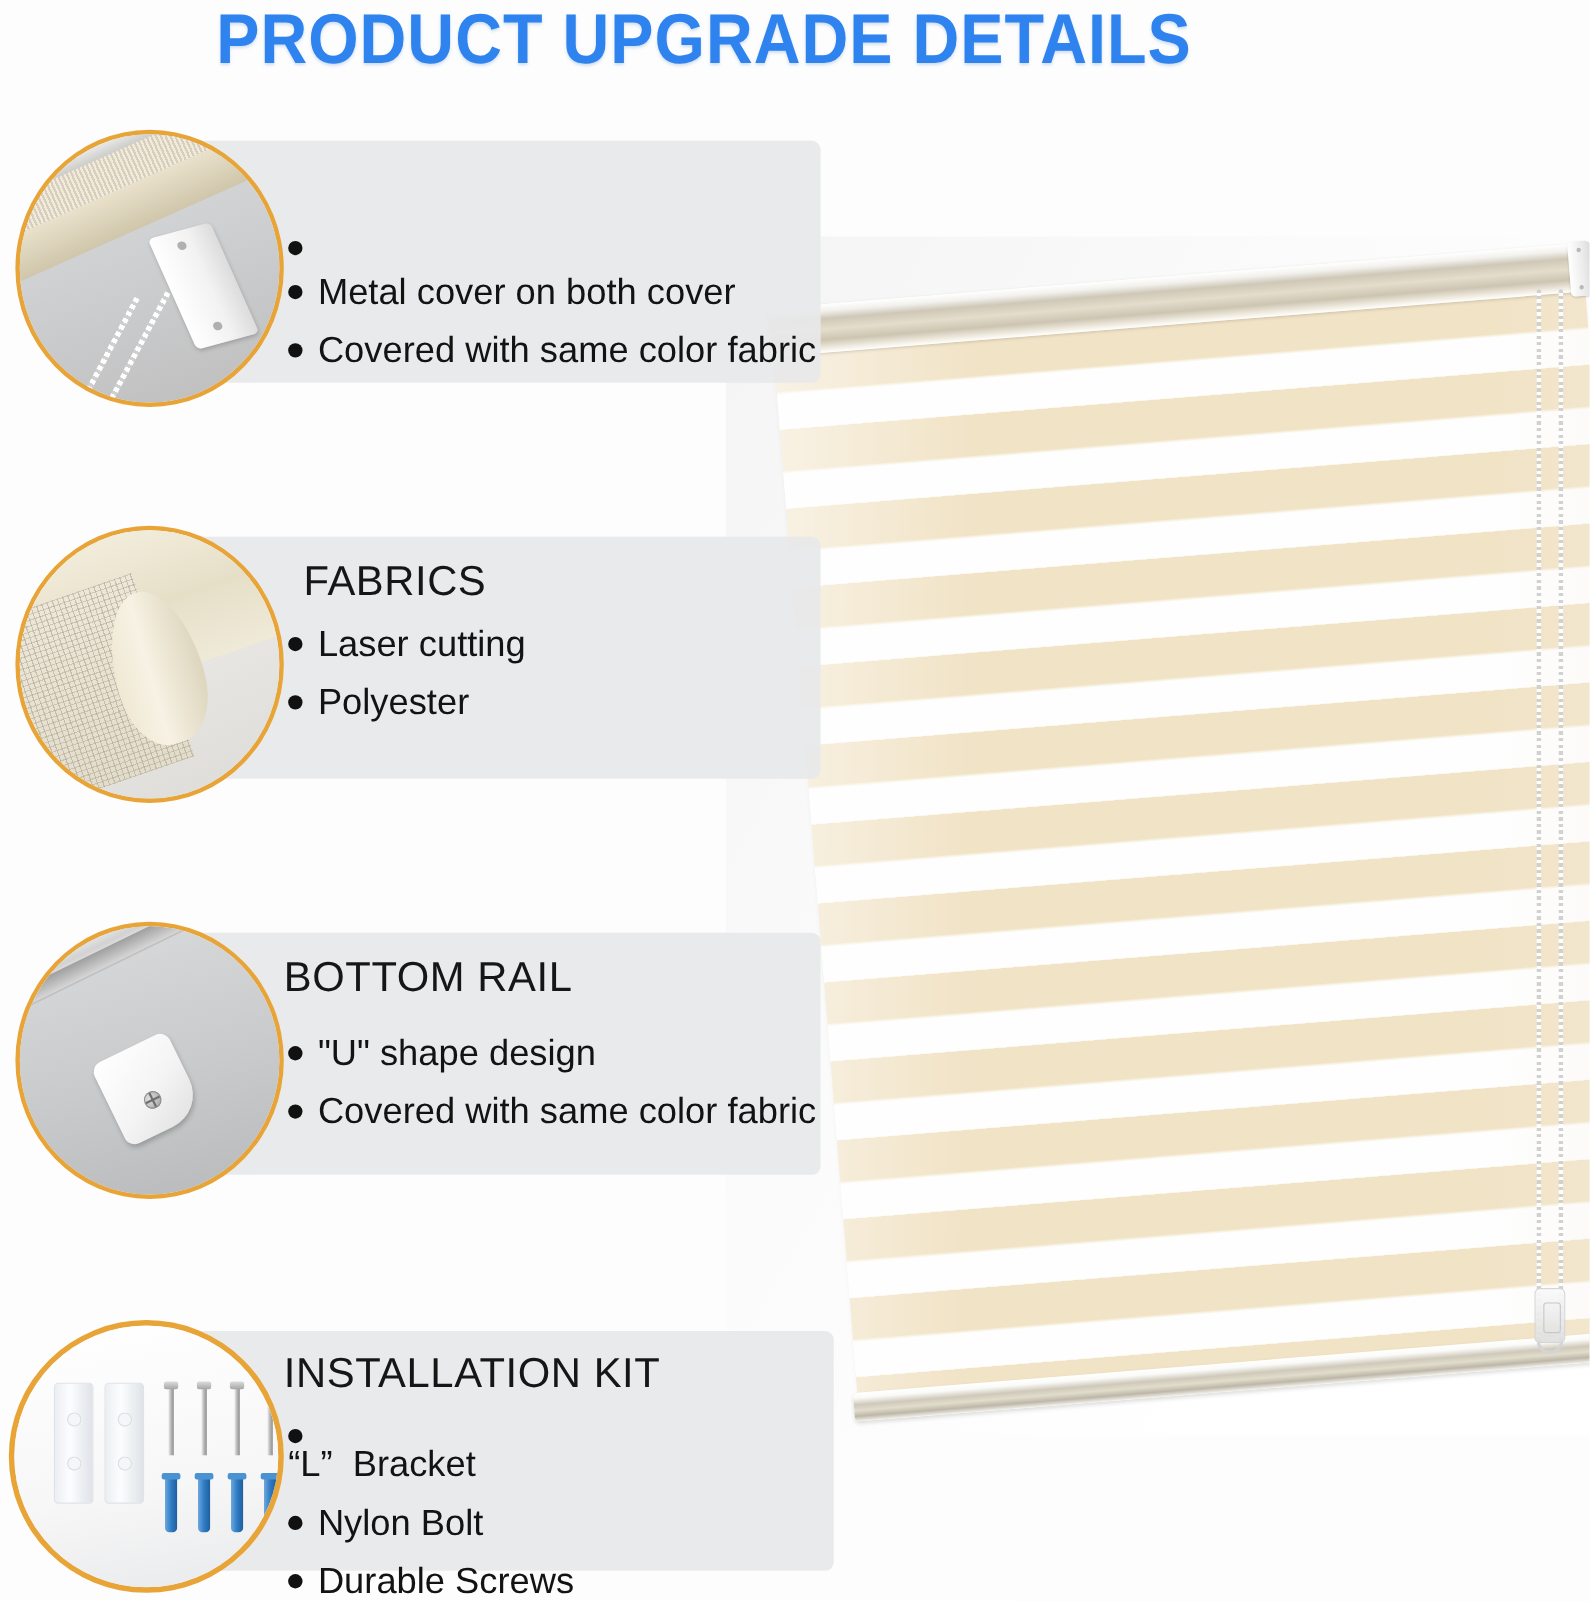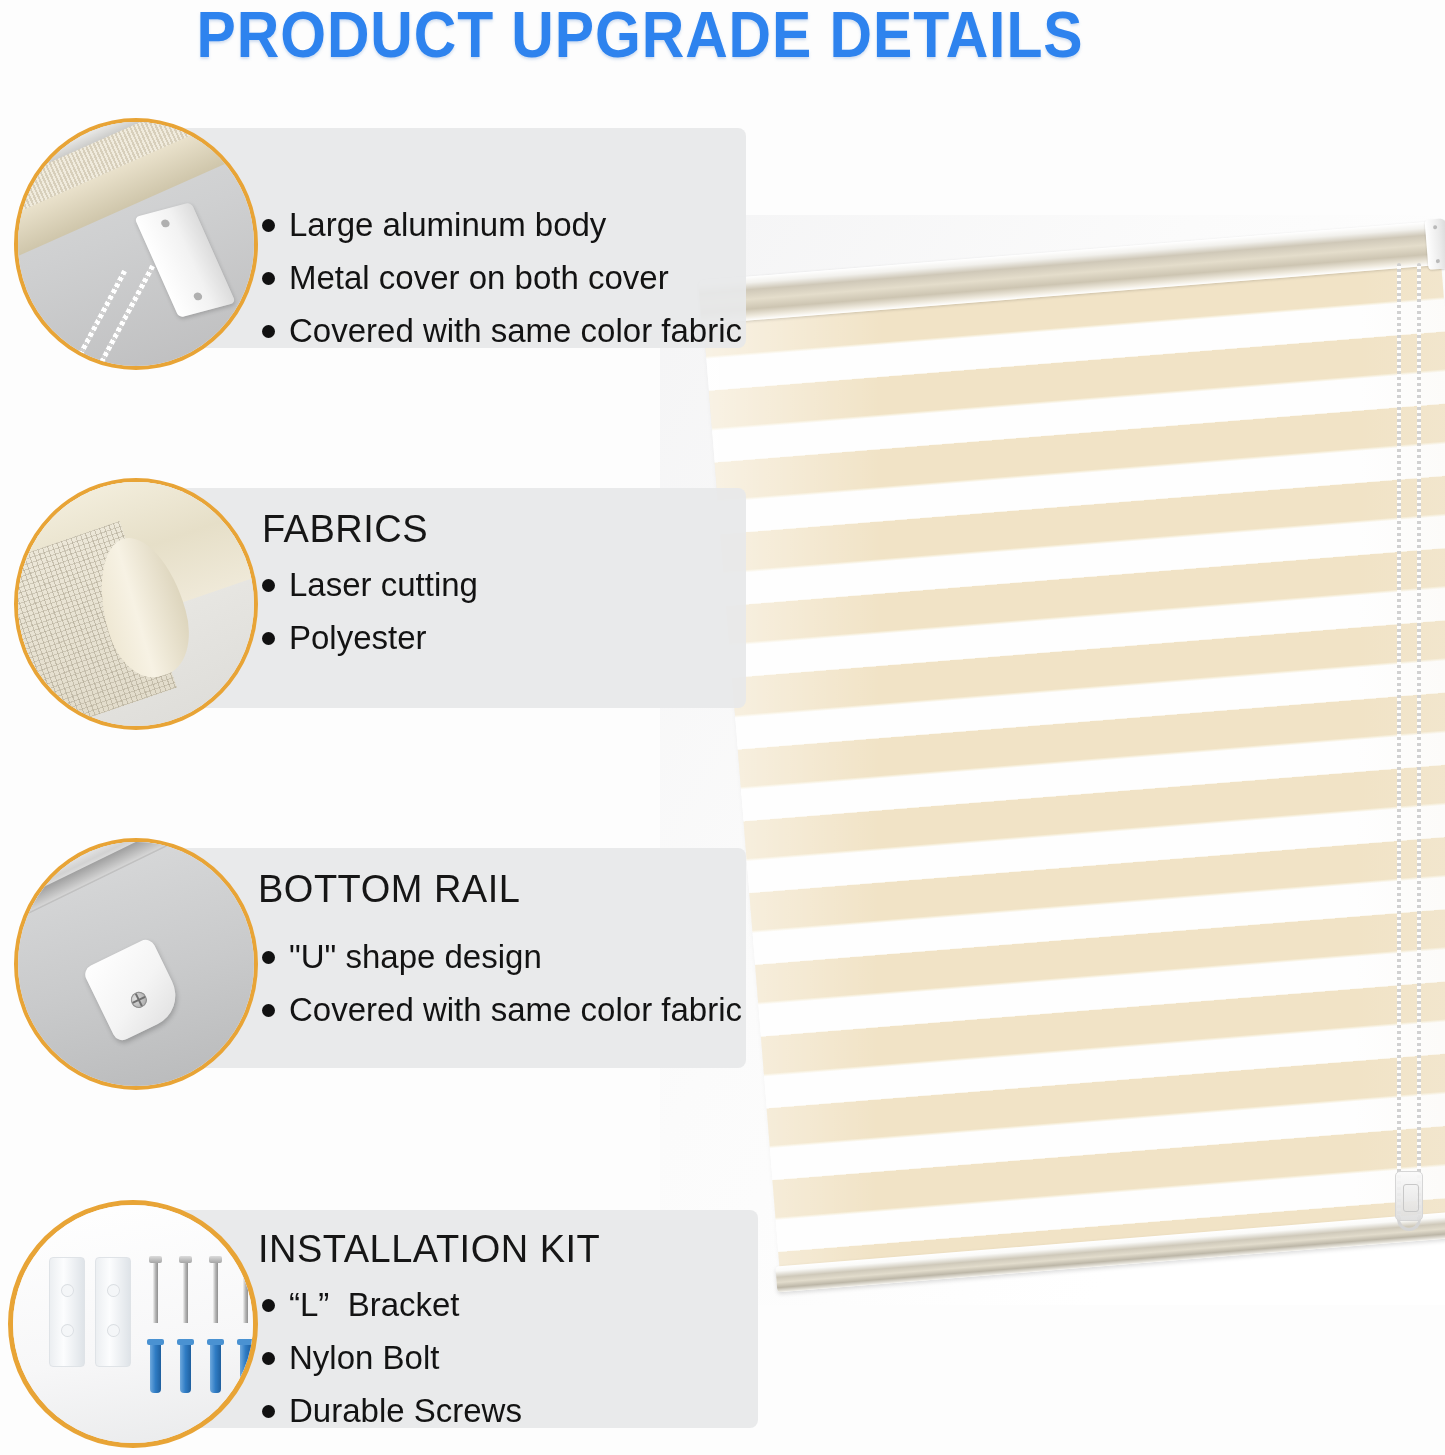--- a/index.html
+++ b/index.html
@@ -359,21 +359,20 @@
       <div id="dc-endcap"></div>
       <div class="dc-chain" id="dc-chain1"></div>
       <div class="dc-chain" id="dc-chain2"></div>
     </div>
   </div>
 
 
   <div class="bullet-list" style="left:262px;top:88px;width:500px;">
     <div class="bullet-item" style="margin-bottom:14px;">
       <span class="bullet-dot"></span>
-      <span>Large aluminum body</span>
     </div>
     <div class="bullet-item" style="margin-bottom:14px;">
       <span class="bullet-dot"></span>
       <span>Metal cover on both cover</span>
     </div>
     <div class="bullet-item">
       <span class="bullet-dot"></span>
       <span>Covered with same color fabric</span>
     </div>
   </div>
@@ -384,21 +383,21 @@
   <div class="feature-panel" style="left:128px;top:10px;width:618px;height:220px;"></div>
 
   <div class="photo-oval" id="photo-fabric" style="left:14px;top:0px;width:244px;height:252px;">
     <div id="photo-fabric-inner">
       <div id="fab-solid"></div>
       <div id="fab-mesh"></div>
       <div id="fab-roll"></div>
     </div>
   </div>
 
-  <div class="feature-head" style="left:262px;top:30px;text-align:right;">FABRICS</div>
+  <div class="feature-head" style="left:276px;top:30px;text-align:right;">FABRICS</div>
 
   <div class="bullet-list" style="left:262px;top:88px;width:500px;">
     <div class="bullet-item" style="margin-bottom:14px;">
       <span class="bullet-dot"></span>
       <span>Laser cutting</span>
     </div>
     <div class="bullet-item" style="margin-bottom:14px;">
       <span class="bullet-dot"></span>
       <span>Polyester</span>
     </div>
@@ -452,21 +451,21 @@
       <div class="kit-anchor" style="left:137px;"></div>
       <div class="kit-anchor" style="left:167px;"></div>
       <div class="kit-anchor" style="left:197px;"></div>
       <div class="kit-anchor" style="left:227px;"></div>
     </div>
   </div>
 
   <div class="feature-head" style="left:258px;top:32px;">INSTALLATION KIT</div>
 
   <div class="bullet-list" style="left:262px;top:90px;width:500px;">
-    <div class="bullet-item" style="margin-bottom:14px;">
+    <div class="bullet-item" style="margin-bottom:14px;flex-direction:column;">
       <span class="bullet-dot"></span>
       <span>“L”  Bracket</span>
     </div>
     <div class="bullet-item" style="margin-bottom:14px;">
       <span class="bullet-dot"></span>
       <span>Nylon Bolt</span>
     </div>
     <div class="bullet-item">
       <span class="bullet-dot"></span>
       <span>Durable Screws</span>

